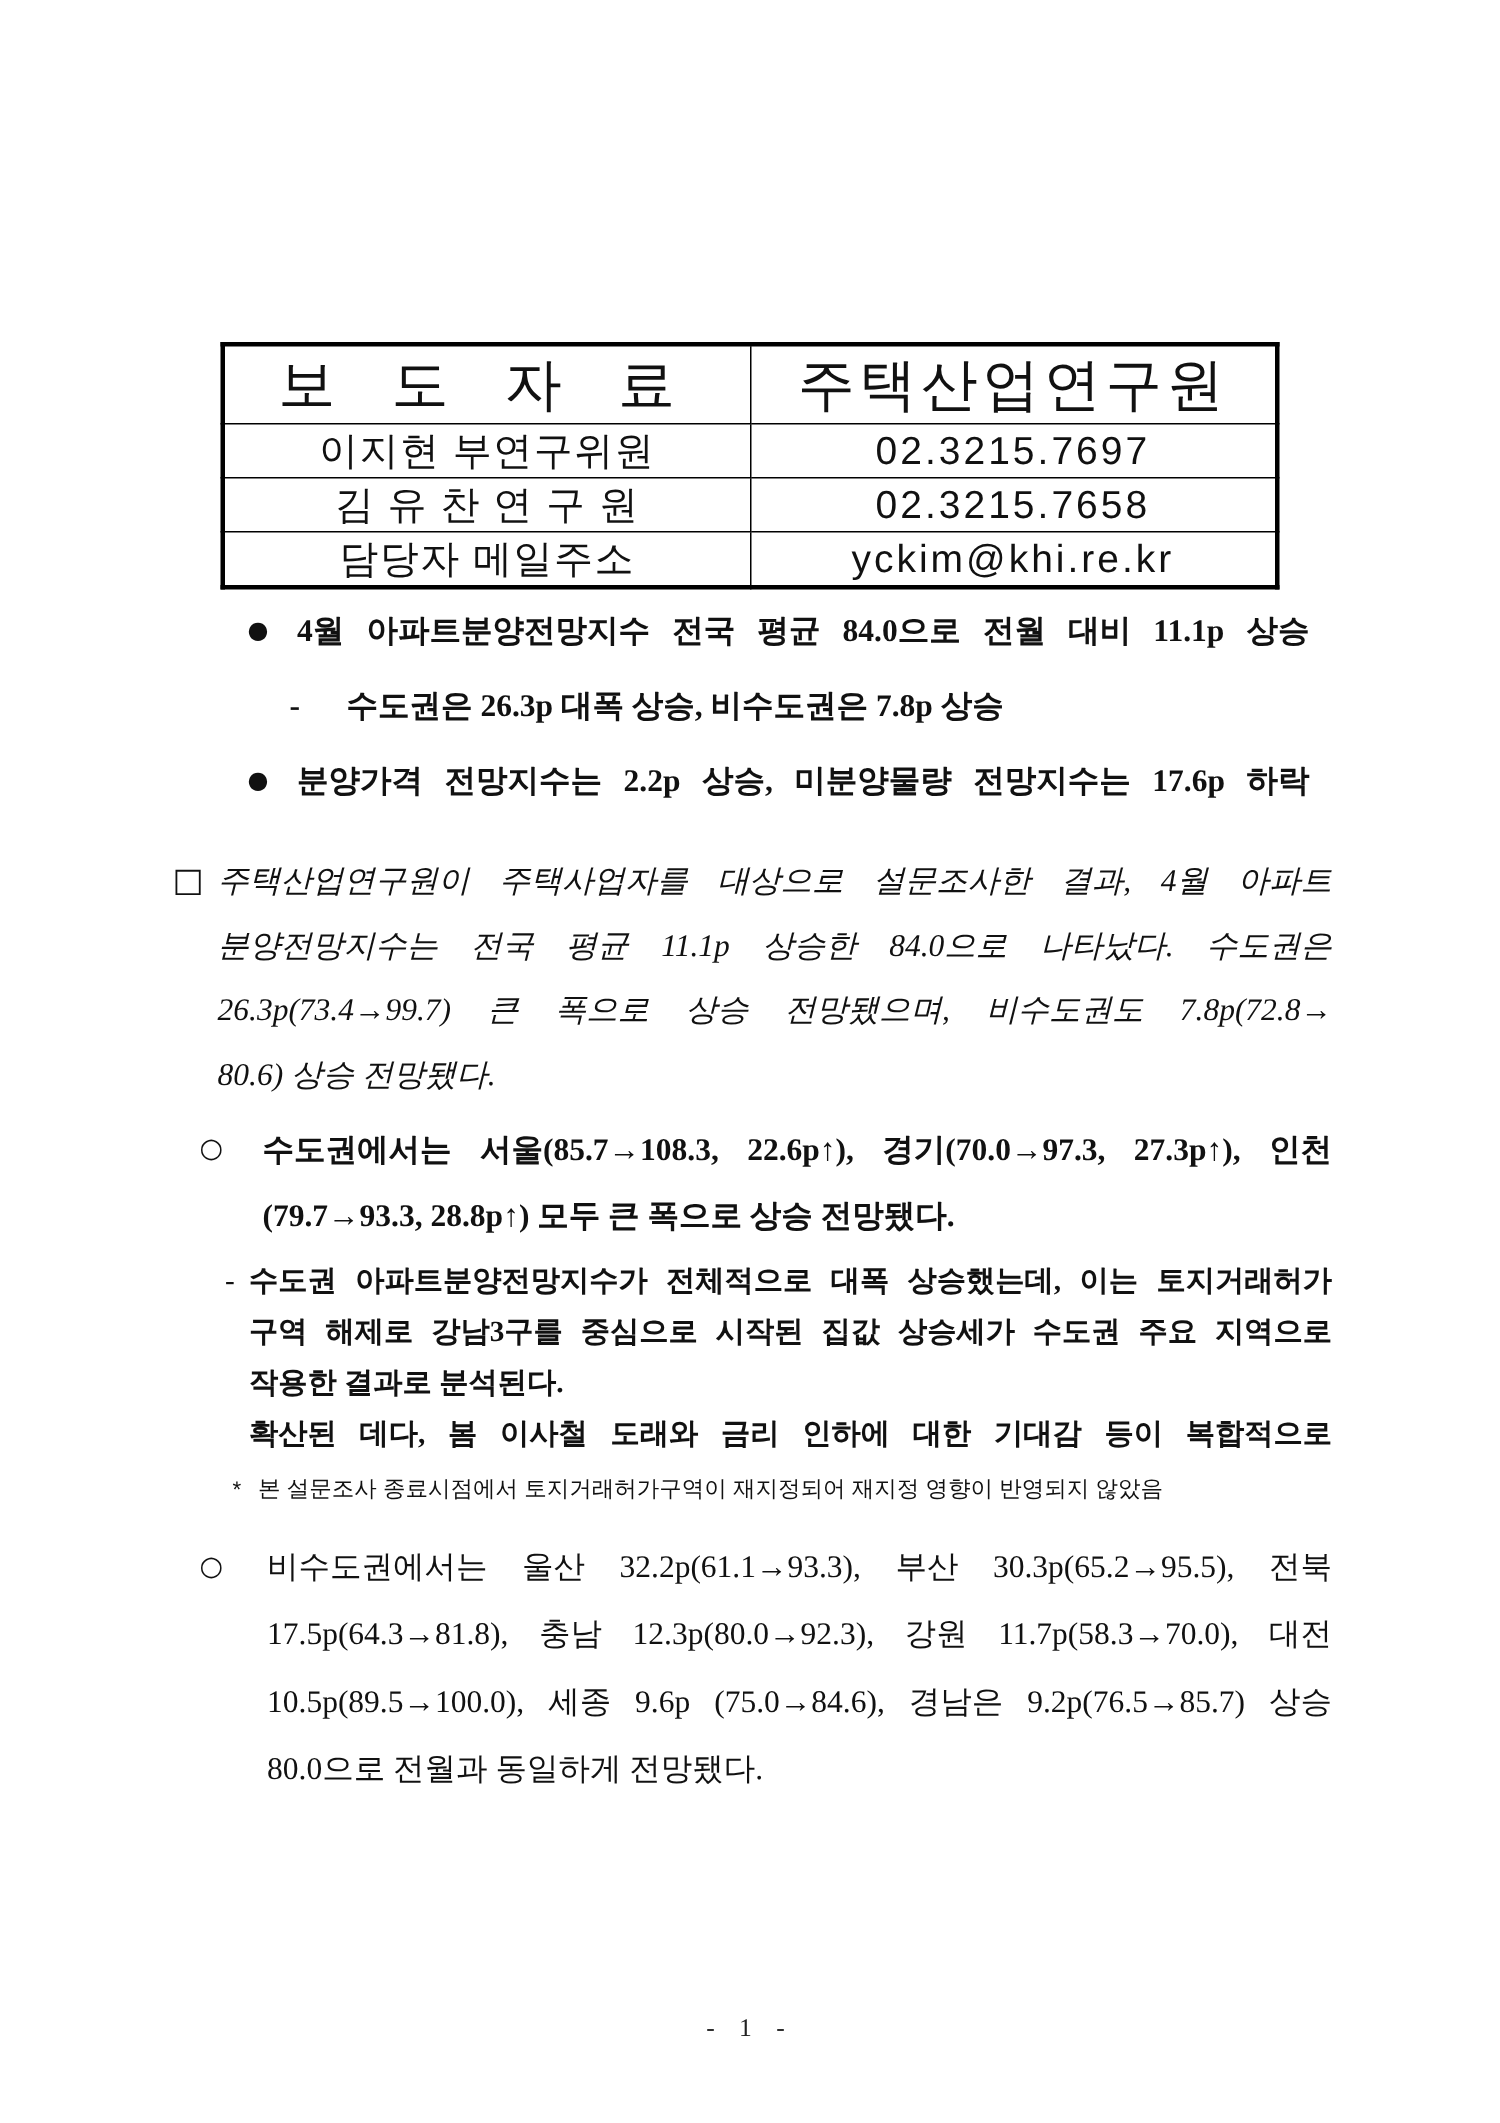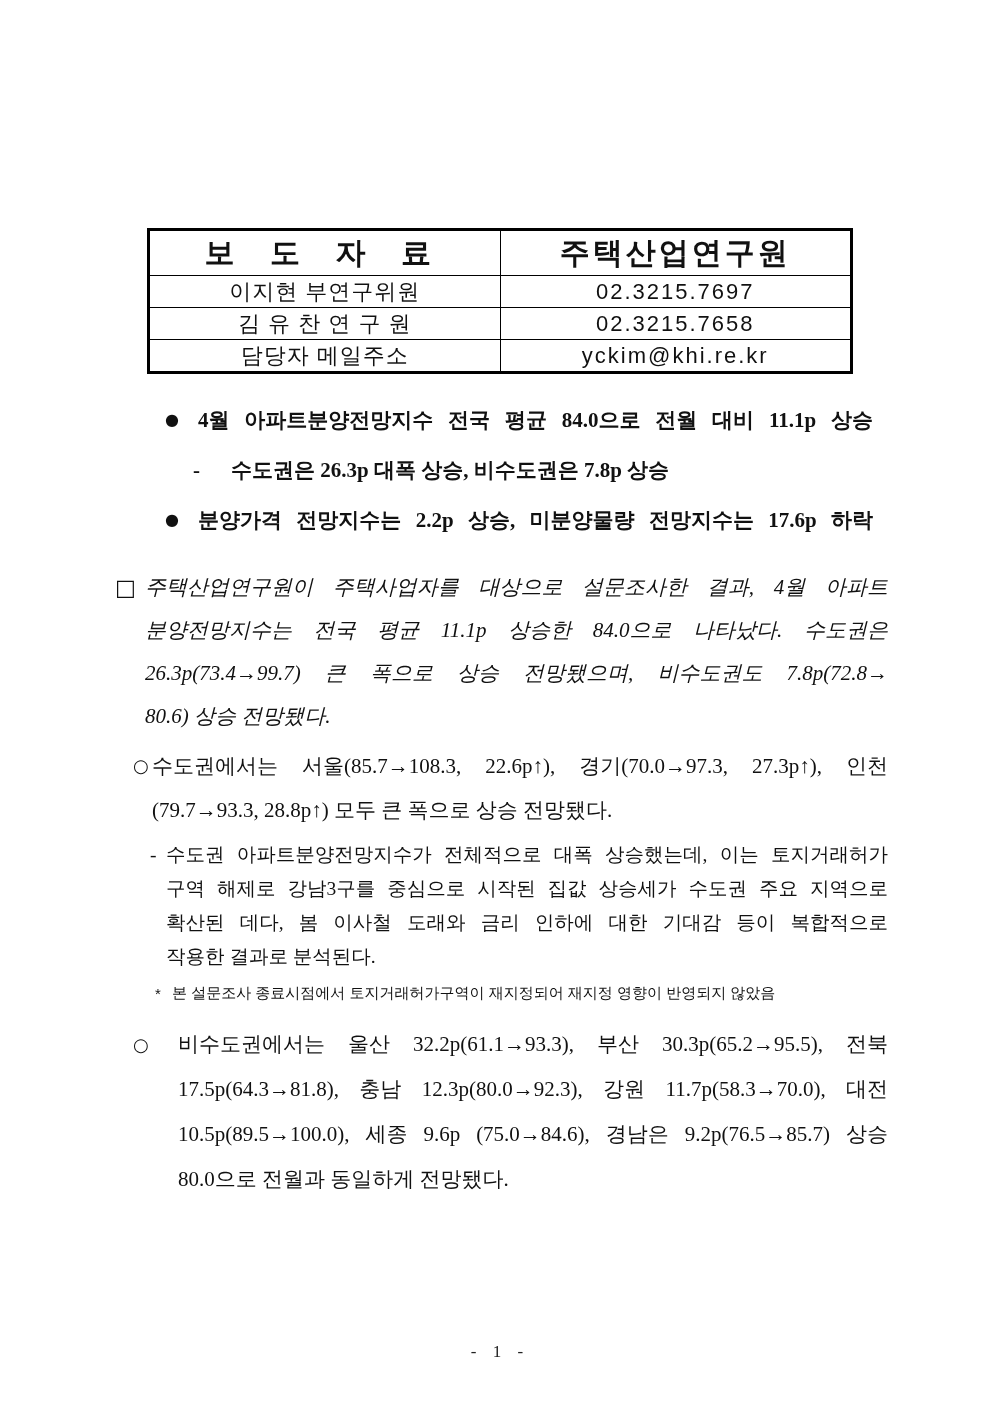--- a/index.html
+++ b/index.html
@@ -26,27 +26,27 @@
     border: 3px solid #000;
   }
   .contact-table td {
     border: 1.6px solid #000;
     text-align: center;
     vertical-align: middle;
     padding: 0;
     overflow: hidden;
     white-space: nowrap;
   }
-  .contact-table tr.header-row td { height: 44px; font-size: 30px; font-weight: bold; }
+  .contact-table tr.header-row td { height: 44px; font-size: 38px; }
   .td-title { letter-spacing: 14px; }
   .td-org { letter-spacing: 3px; }
   .contact-table tr.contact-row td {
     height: 31px;
     font-family: "Liberation Sans", "DejaVu Sans", sans-serif;
-    font-size: 22px;
+    font-size: 26px;
     margin-left: 20px;
   }
   .label-cell { letter-spacing: 1px; }
   .value-cell { letter-spacing: 2px; }
 
   
   .highlights {
     position: absolute;
     top: 395px;
     left: 165px;
@@ -76,25 +76,25 @@
     font-family: "DejaVu Sans", sans-serif;
   }
   .line { white-space: normal; }
 
   .para-main { top: 566px; left: 115px; width: 773px; font-size: 21px; line-height: 43px; }
   .para-main .p-marker { font-size: 22px; }
   .para-main .lines { margin-left: 30px; font-style: italic; }
 
   .para-circle1 { top: 744px; left: 133px; width: 755px; font-size: 21px; line-height: 44px; }
   .para-circle1 .p-marker { font-size: 18px; }
-  .para-circle1 .lines { margin-left: 19px; }
+  .para-circle1 .lines { margin-left: 42px; font-weight: bold; }
 
   .para-dash { top: 838px; left: 150px; width: 738px; font-size: 19.5px; line-height: 34px; }
   .para-dash .p-marker { font-family: inherit; font-size: 19.5px; }
-  .para-dash .lines { margin-left: 16px; }
+  .para-dash .lines { margin-left: 16px; font-weight: bold; }
 
   .footnote {
     position: absolute;
     top: 982px; left: 155px; width: 730px;
     font-family: "Liberation Sans", "DejaVu Sans", sans-serif;
     font-size: 15px;
     line-height: 22px;
   }
   .footnote .p-marker { font-family: inherit; font-size: 15px; top: 1px; }
   .footnote .note-text { margin-left: 17px; }
@@ -172,22 +172,22 @@
       <div class="line stretch">수도권에서는 서울(85.7→108.3, 22.6p↑), 경기(70.0→97.3, 27.3p↑), 인천</div>
       <div class="line">(79.7→93.3, 28.8p↑) 모두 큰 폭으로 상승 전망됐다.</div>
     </div>
   </div>
 
   <div class="para para-dash">
     <span class="p-marker">-</span>
     <div class="lines">
       <div class="line stretch">수도권 아파트분양전망지수가 전체적으로 대폭 상승했는데, 이는 토지거래허가</div>
       <div class="line stretch">구역 해제로 강남3구를 중심으로 시작된 집값 상승세가 수도권 주요 지역으로</div>
+      <div class="line">작용한 결과로 분석된다.</div>
       <div class="line stretch">확산된 데다, 봄 이사철 도래와 금리 인하에 대한 기대감 등이 복합적으로</div>
-      <div class="line">작용한 결과로 분석된다.</div>
     </div>
   </div>
 
   <div class="footnote">
     <span class="p-marker">*</span>
     <div class="note-text">본 설문조사 종료시점에서 토지거래허가구역이 재지정되어 재지정 영향이 반영되지 않았음</div>
   </div>
 
   <div class="para para-circle2">
     <span class="p-marker">○</span>

